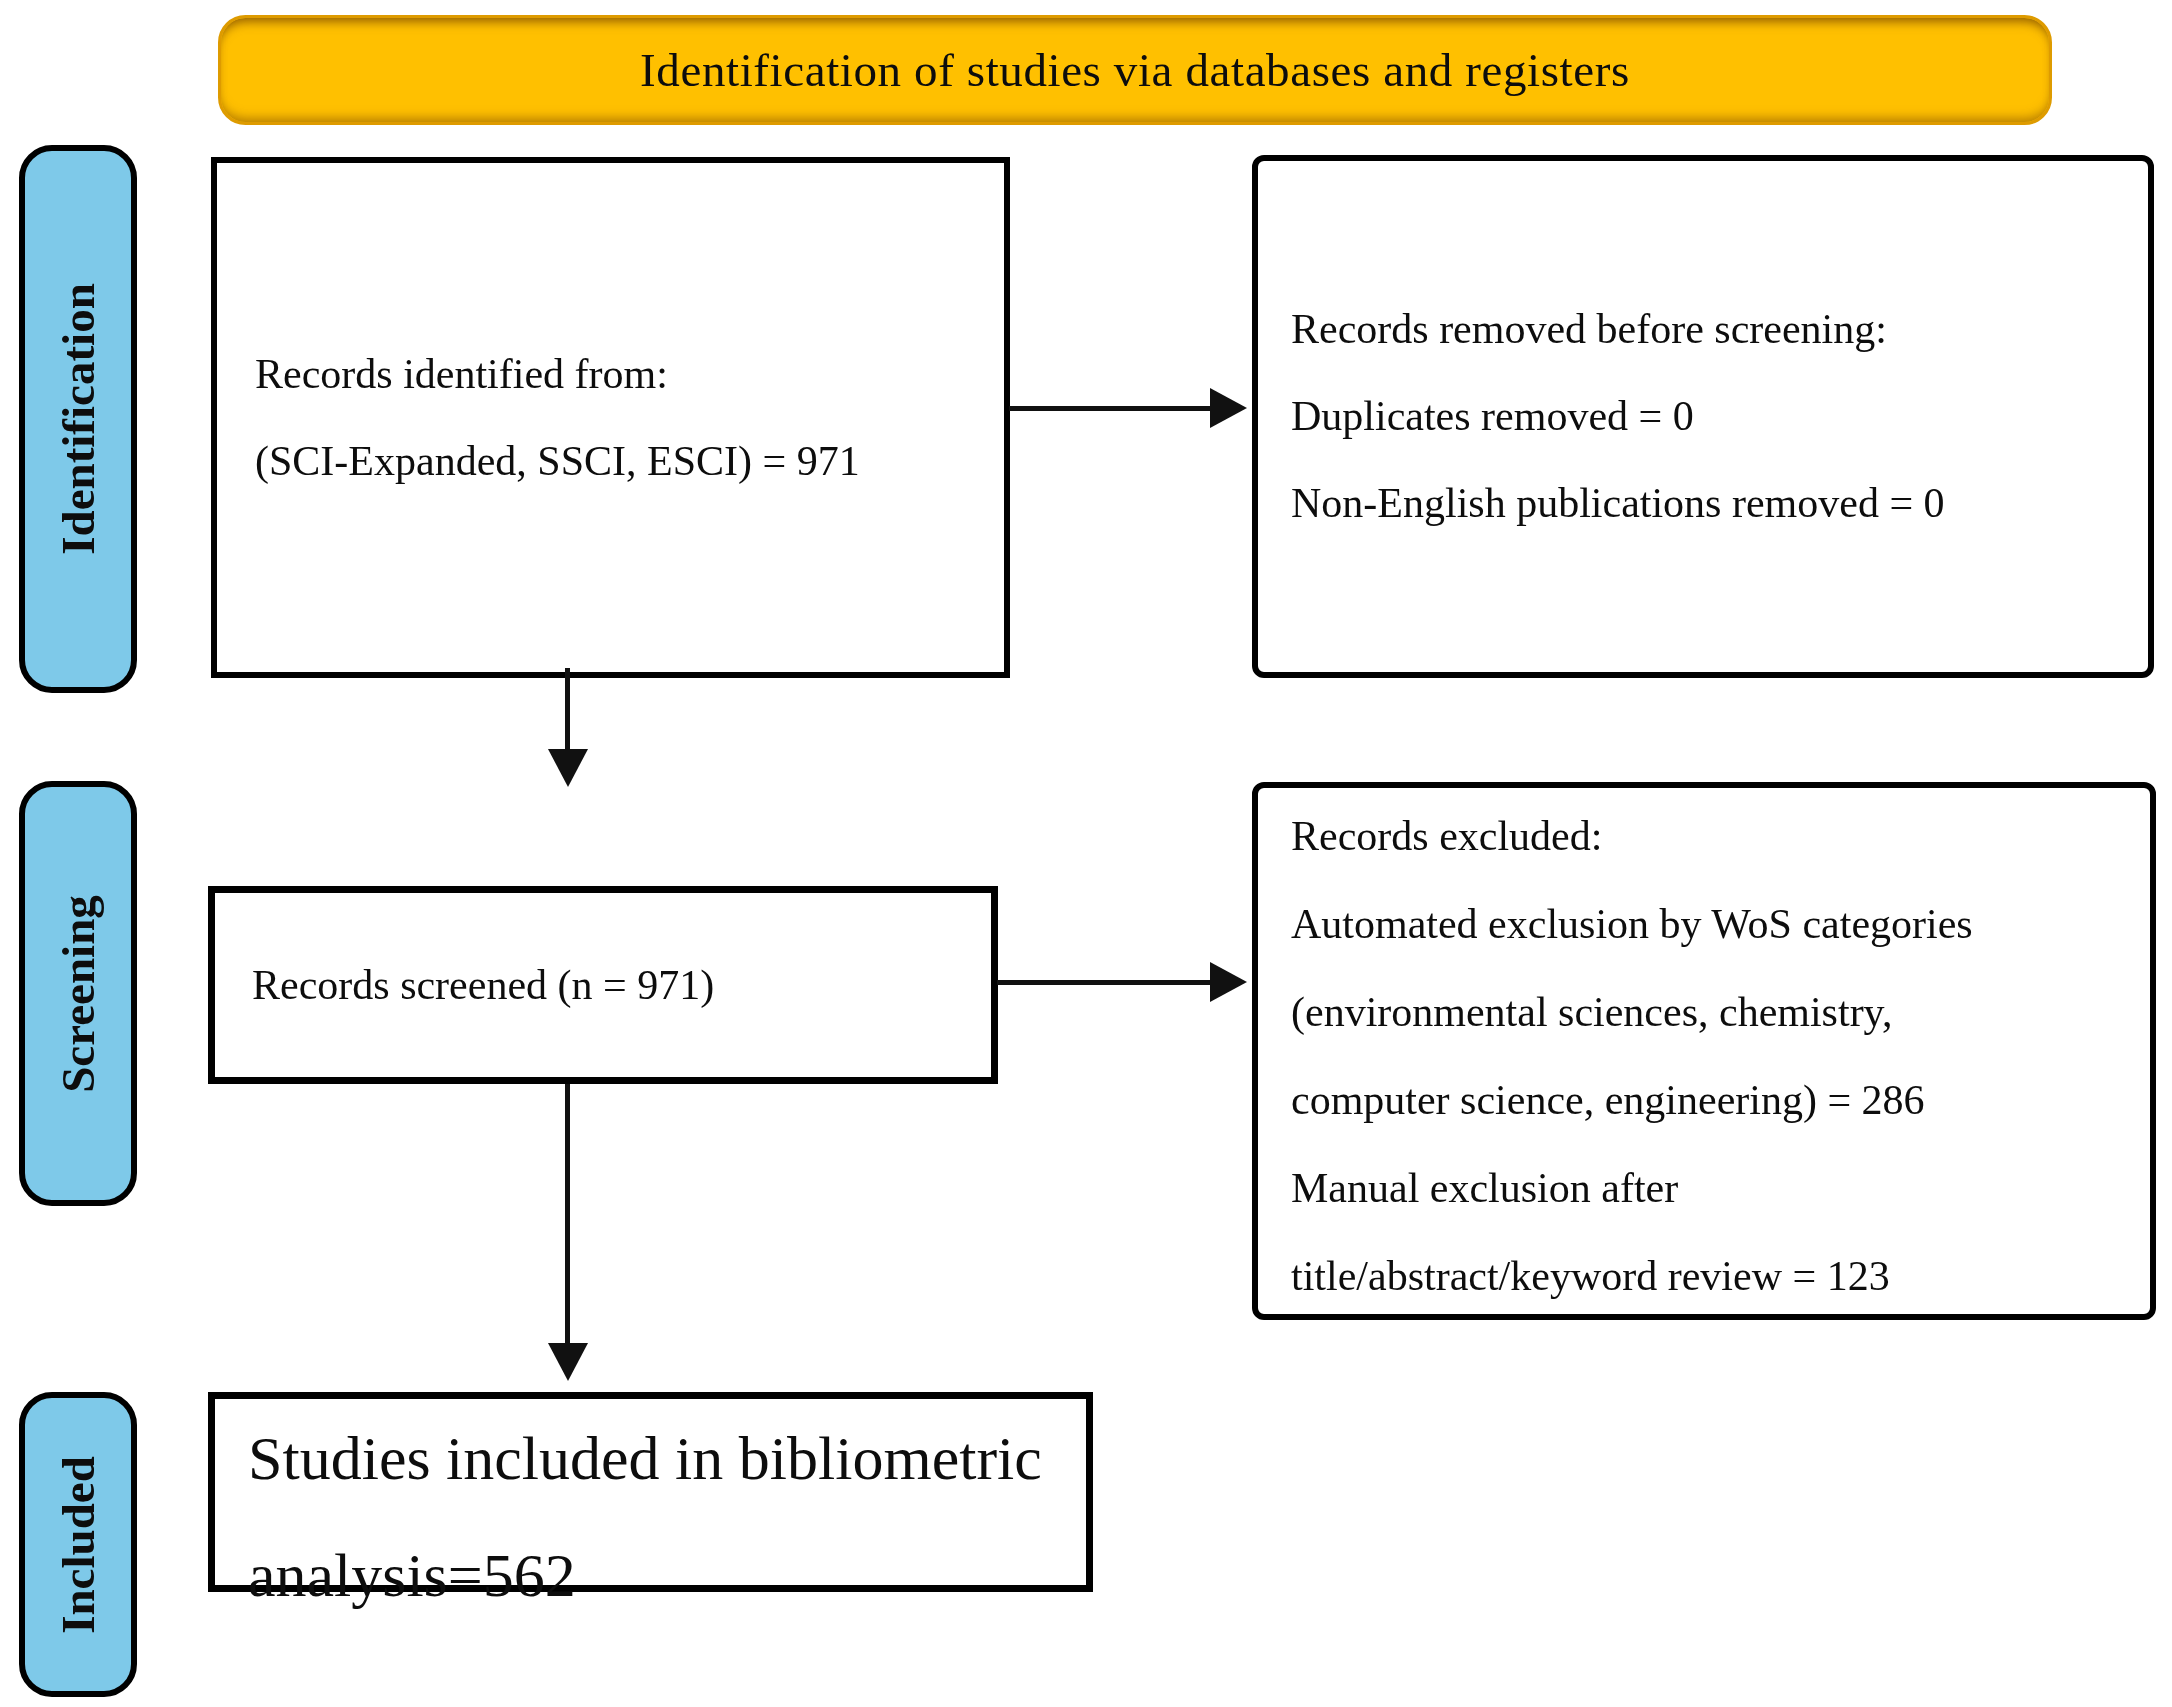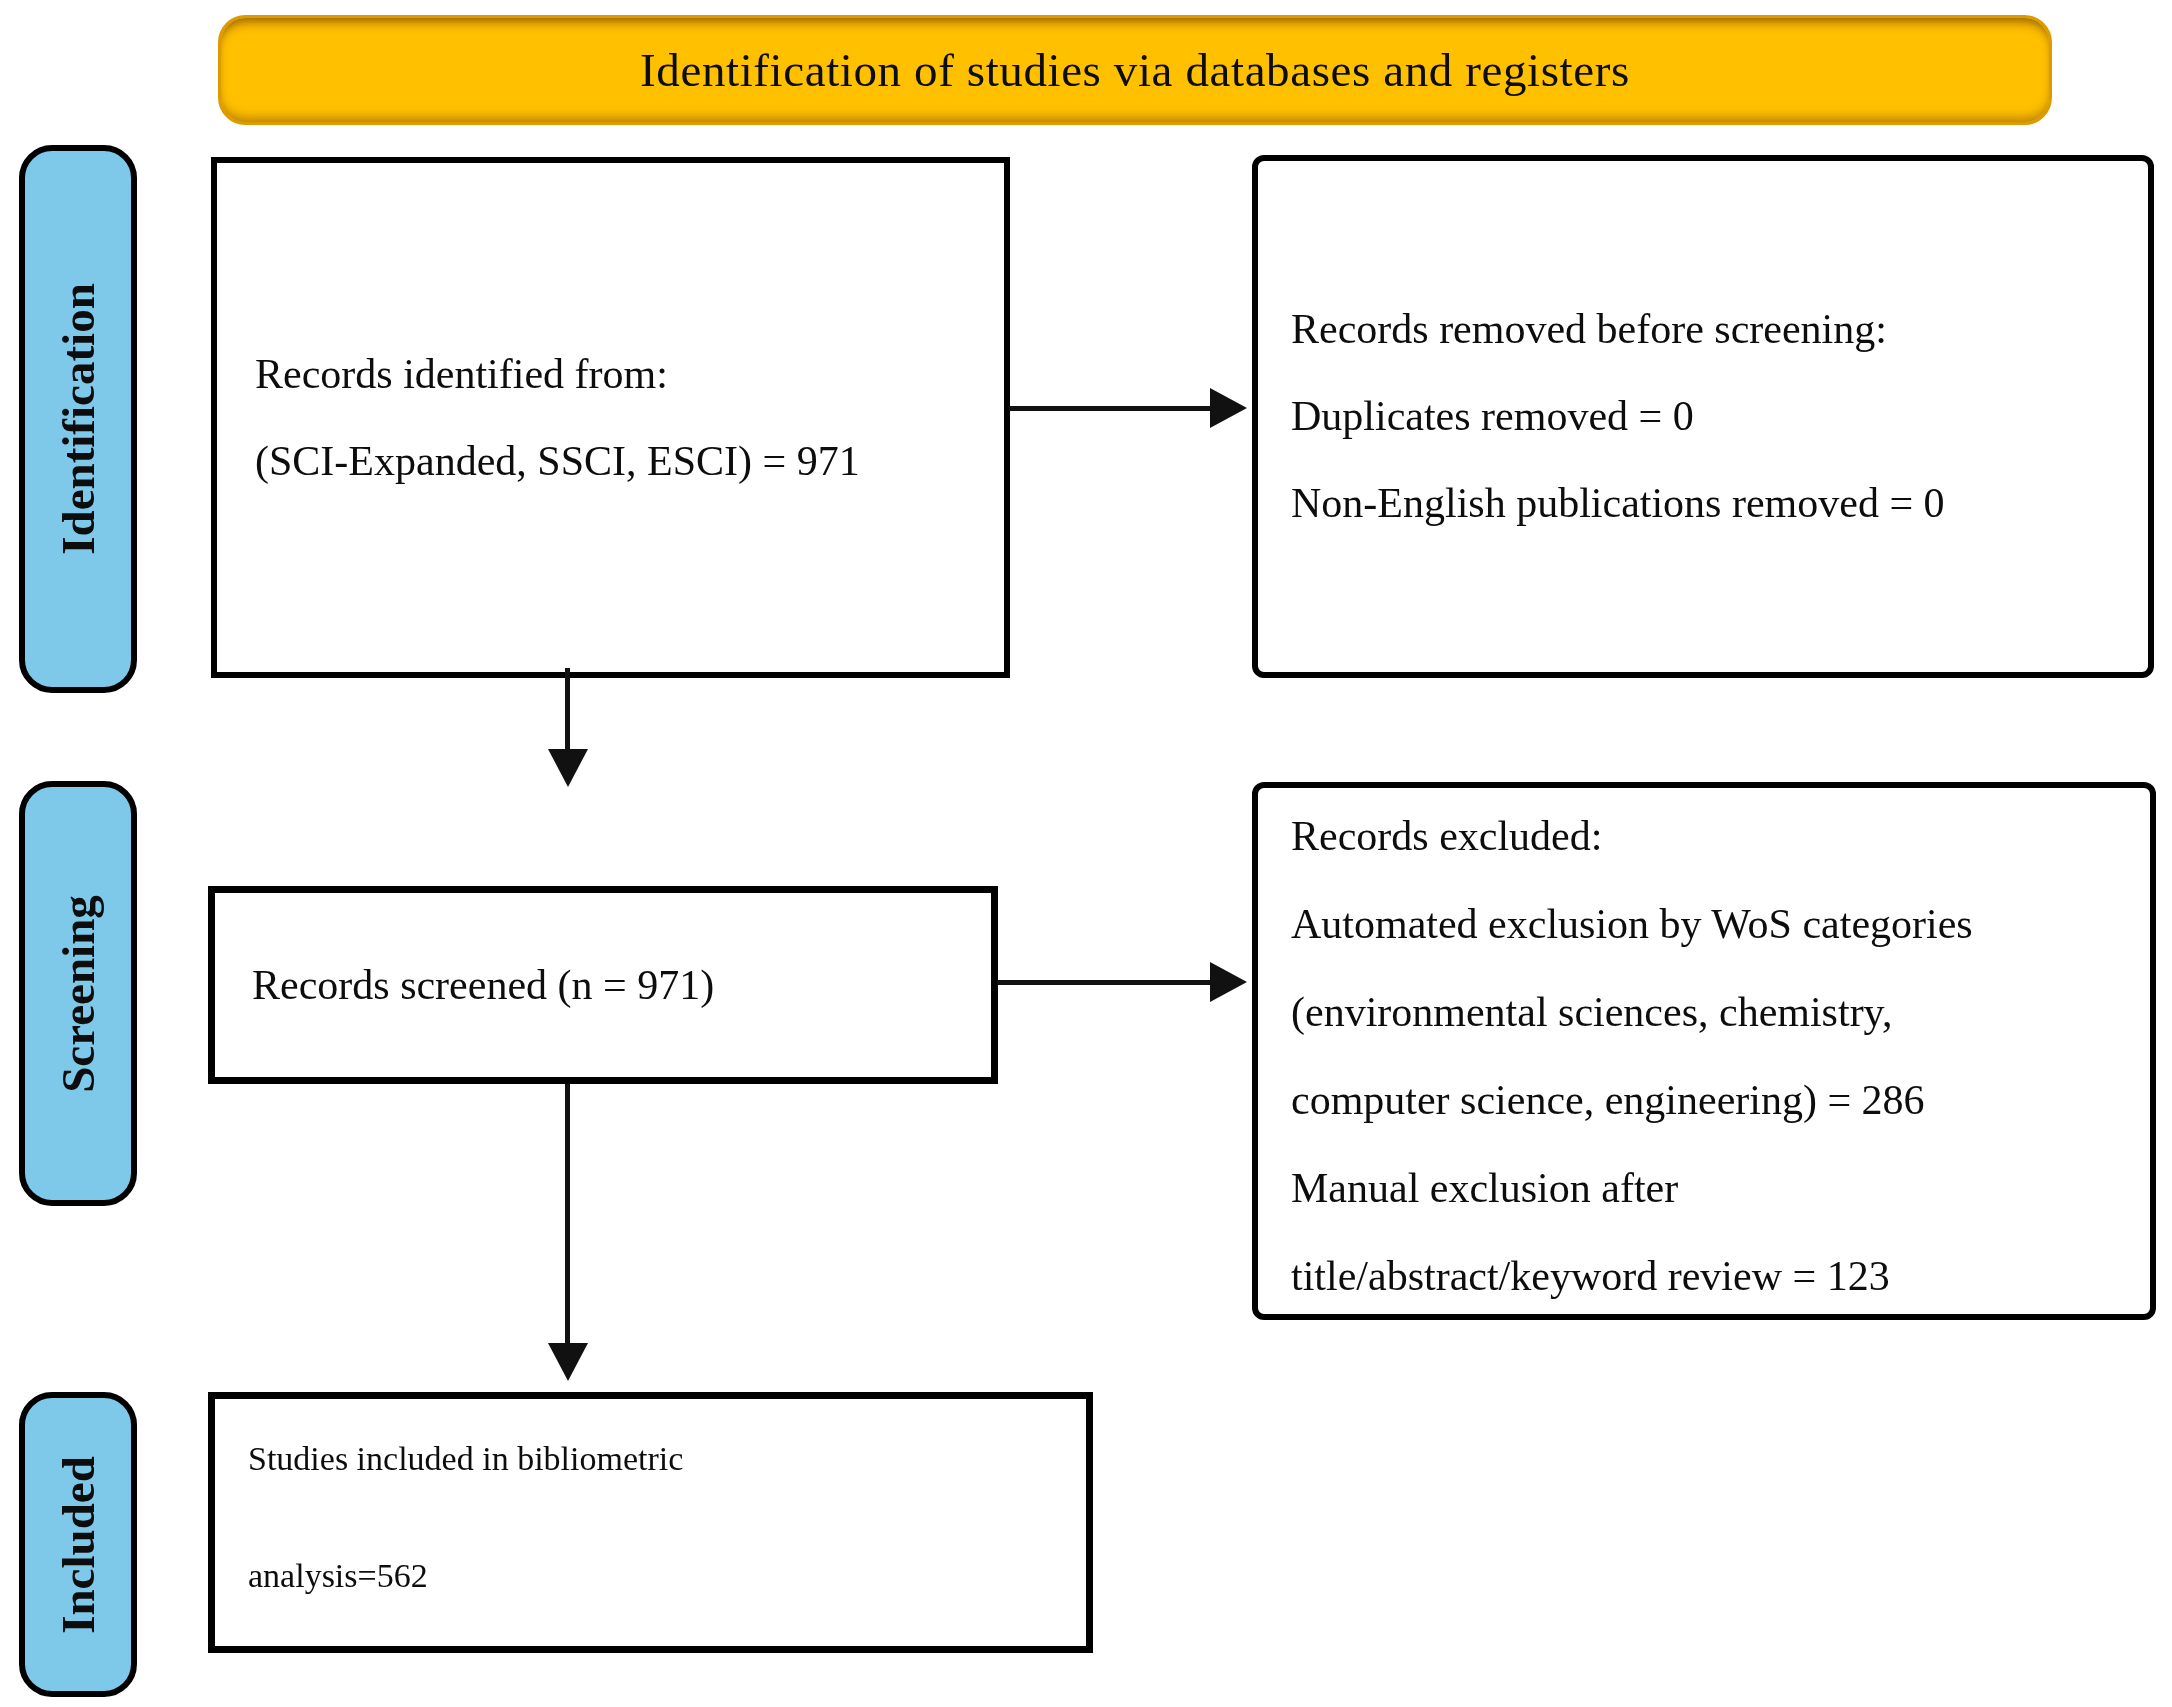--- a/index.html
+++ b/index.html
@@ -50,22 +50,22 @@
   .fbox p{margin:0;white-space:nowrap;}
   .box-identified{left:211px;top:157px;width:799px;height:521px;
     display:flex;flex-direction:column;justify-content:center;padding-left:38px;}
   .box-removed{left:1252px;top:155px;width:902px;height:523px;
     display:flex;flex-direction:column;justify-content:center;padding-left:33px;border-radius:12px;}
   .box-screened{left:208px;top:886px;width:790px;height:198px;border-width:7.8px;
     display:flex;flex-direction:column;justify-content:center;padding-left:37px;}
   .box-excluded{left:1252px;top:782px;width:904px;height:538px;
     padding:3.6px 0 0 33px;border-radius:12px;}
   .box-excluded p{line-height:88px;}
-  .box-included{left:208px;top:1392px;width:885px;height:261px;border-width:7.8px;
-    padding:1.2px 0 0 33px;font-size:34px;}
+  .box-included{left:208px;top:1392px;width:885px;height:200px;border-width:7.8px;
+    padding:1.2px 0 0 33px;font-size:62px;}
   .box-included p{line-height:117px;}
   
   .aline{position:absolute;background:#111111;}
   .ahead{position:absolute;width:0;height:0;}
   .ahead-right{border-top:20.3px solid transparent;border-bottom:20.3px solid transparent;border-left:37px solid #111111;}
   .ahead-down{border-left:20px solid transparent;border-right:20px solid transparent;border-top:38px solid #111111;}
 </style>
 </head>
 <body>
 

